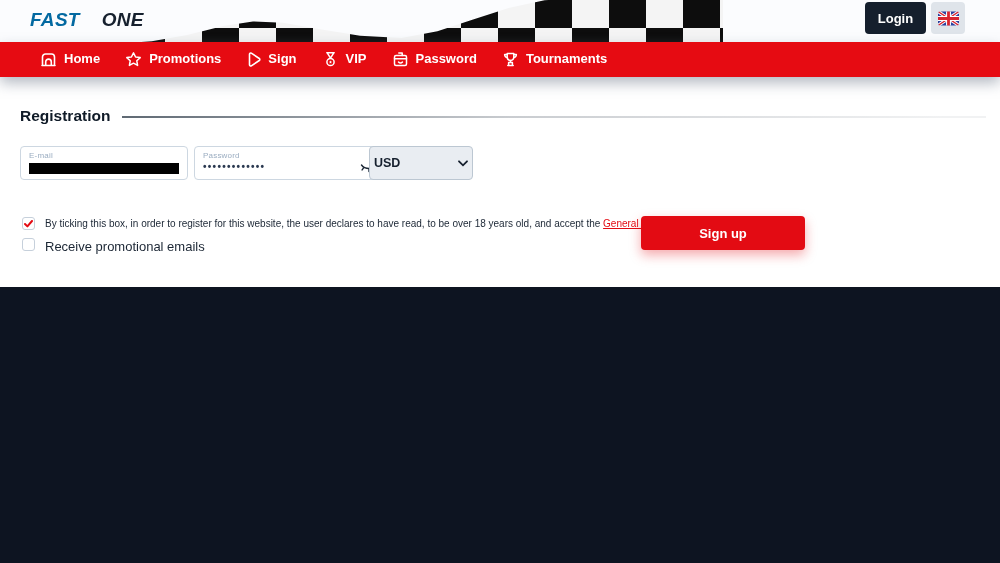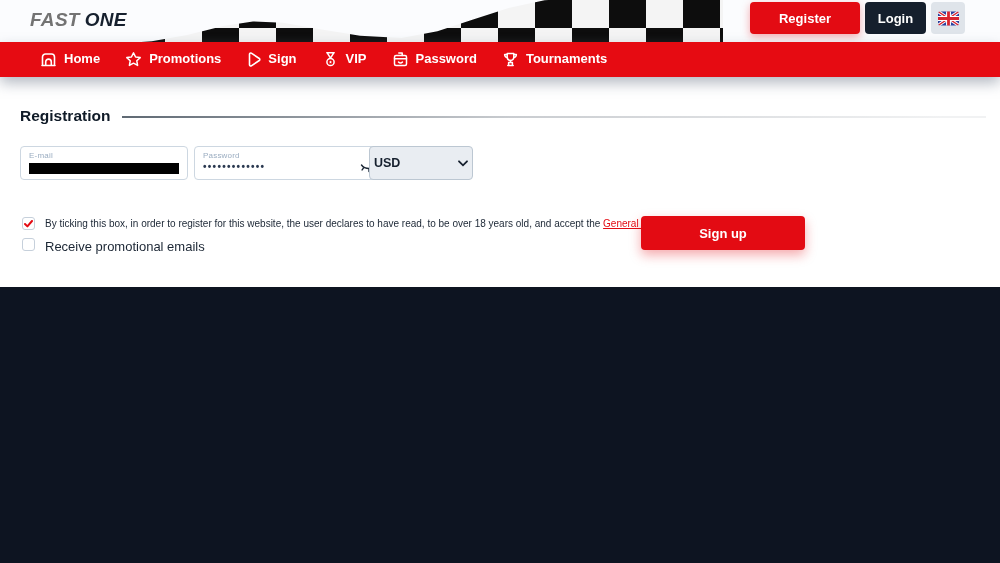--- a/index.html
+++ b/index.html
@@ -7,21 +7,21 @@
   body { position:relative; overflow:hidden; background:#fff; font-family:"Liberation Sans", sans-serif; }
 
   
   .header { position:absolute; left:0; top:0; width:1000px; height:42px; background:#fbfcfe; overflow:hidden; }
   .flag-img { position:absolute; left:128px; top:-2px; width:595px; height:45px;
     background:repeating-conic-gradient(#0d0d0d 0% 25%, #f4f4f4 0% 50%);
     background-size:74px 60px;
     clip-path:polygon(0% 100%,4% 96%,10% 82%,16% 62%,21% 52%,26% 55%,32% 69%,39% 84%,46% 89%,52% 74%,58% 48%,64% 22%,70% 5%,76% 0%,100% 0%,100% 100%);
     filter:drop-shadow(0 2px 2px rgba(0,0,0,.25)); }
   .logo { position:absolute; left:30px; top:9px; font-size:19px; font-weight:900; font-style:italic; letter-spacing:.3px; white-space:nowrap; }
-  .logo .lf { color:#737373; } .logo .lo { color:#16202e; margin-left:5px; }
+  .logo .lf { color:#0369a1; } .logo .lo { color:#16202e; margin-left:22px; }
   .hdr-btn { position:absolute; top:2px; height:32px; border-radius:4px; display:flex; align-items:center; justify-content:center; font-weight:700; font-size:13px; cursor:pointer; }
   .register-btn { right:140px; width:110px; background:#e30b13; color:#fff; box-shadow:0 3px 8px rgba(227,11,19,.35); }
   .login-btn { right:74px; width:61px; background:#151f2d; color:#fff; }
   .lang-btn { right:35px; width:34px; background:#dfe4ea; }
   .lang-btn .flagwrap { width:21px; height:15px; border-radius:3px; overflow:hidden; display:block; }
 
   
   .nav { position:absolute; left:0; top:42px; width:1000px; height:35px; background:#e60b12; display:flex; align-items:center; gap:25px; padding-left:40px; box-shadow:0 6px 14px rgba(120,130,145,.55); z-index:5; }
   .nav-item { display:flex; gap:7px; color:#fff; font-weight:700; font-size:13px; cursor:pointer; white-space:nowrap; }
   .nav-item svg { display:block; }
@@ -49,23 +49,20 @@
 
   
   .footer { position:absolute; left:0; top:287px; width:1000px; height:276px; background:#0d1421; overflow:hidden; }
 </style>
 </head>
 <body>
 
 <div class="header">
   <div class="flag-img"></div>
   <div class="logo"><span class="lf">FAST</span><span class="lo">ONE</span></div>
-  <div class="hdr-btn register-btn">
-      <span>Register</span>
-    </div>
   <div class="hdr-btn login-btn">
       <span>Login</span>
     </div>
   <div class="hdr-btn lang-btn">
     <span class="flagwrap">
       <svg width="21" height="15" viewBox="0 0 60 40">
           <rect width="60" height="40" fill="#2b3f9e"></rect>
           <path d="M0,0 60,40 M60,0 0,40" stroke="#fff" stroke-width="9"></path>
           <path d="M0,0 60,40 M60,0 0,40" stroke="#d8242f" stroke-width="4"></path>
           <path d="M30,0 V40 M0,20 H60" stroke="#fff" stroke-width="14"></path>

